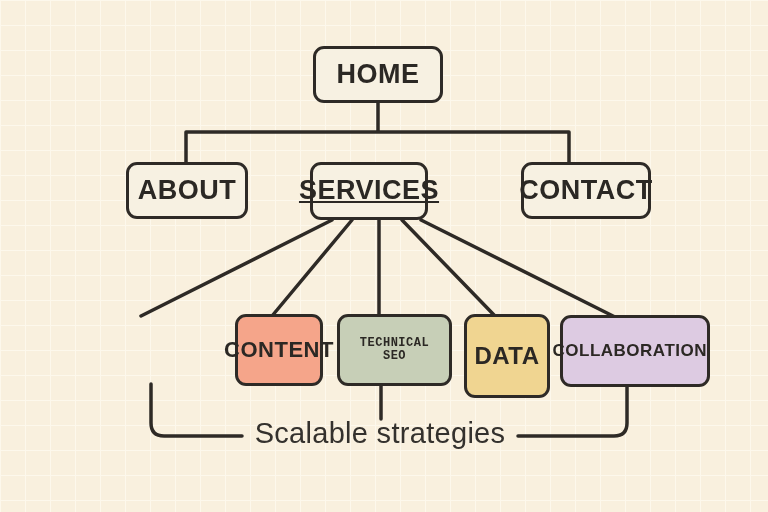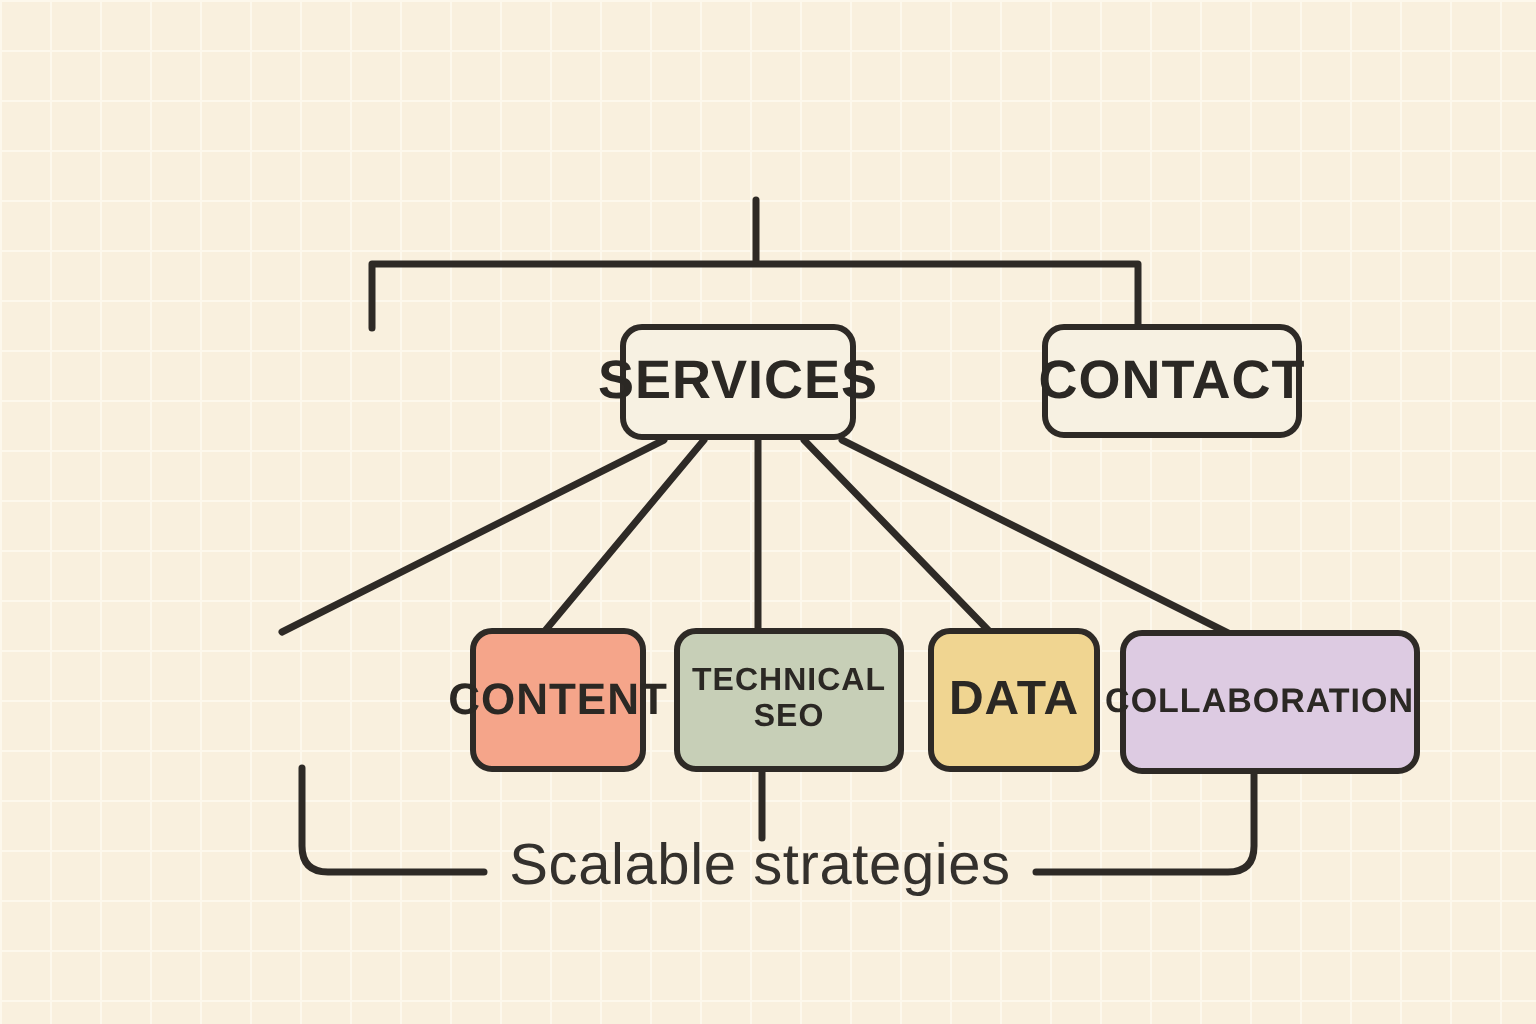--- a/index.html
+++ b/index.html
@@ -23,26 +23,26 @@
     display:flex;align-items:center;justify-content:center;
     text-align:center;
     color:#2b2824;
     font-weight:600;
     letter-spacing:0.5px;
     line-height:1.1;
   }
   
   .n-home         {left:313px;top:46px; width:130px;height:57px;font-size:27px;}
   .n-about        {left:126px;top:162px;width:122px;height:57px;font-size:27px;}
-  .n-services     {left:310px;top:162px;width:118px;height:58px;font-size:27px;}
+  .n-services     {left:310px;top:162px;width:118px;height:58px;font-size:27px;text-decoration:underline;}
   .n-contact      {left:505px;top:162px;width:130px;height:57px;font-size:27px;margin-left:16px;}
   .n-automation   {left:62px; top:314px;width:161px;height:72px;font-size:24px;}
   .n-content      {left:235px;top:314px;width:88px; height:72px;font-size:22px;text-align:right;}
-  .n-technical-seo{left:337px;top:314px;width:115px;height:72px;font-size:16px;padding:0 6px;}
-  .n-data         {left:464px;top:314px;width:86px; height:72px;font-size:24px;}
+  .n-technical-seo{left:337px;top:314px;width:115px;height:72px;font-size:12px;padding:0 6px;font-family:Liberation Mono, monospace;}
+  .n-data         {left:464px;top:314px;width:86px; height:84px;font-size:24px;}
   .n-collaboration{left:560px;top:315px;width:150px;height:72px;font-size:17px;justify-content:flex-end;}
   .caption{
     position:absolute;
     left:233px;top:417px;width:294px;
     text-align:center;
     font-size:29px;font-weight:400;
     color:#34312d;
     white-space:nowrap;
     letter-spacing:0.3px;
   }
@@ -62,21 +62,27 @@
       <path d="M379 220 V316"></path>
       <path d="M402 220 L495 316"></path>
       <path d="M421 220 L615 317"></path>
 
       <path d="M151 384 V423 Q151 436 164 436 H242"></path>
       <path d="M381 384 V419"></path>
       <path d="M627 385 V423 Q627 436 614 436 H518"></path>
     </g>
   </svg>
 
+  <div class="node n-home" style="background-color: rgb(247, 241, 226);">
+    <span>HOME</span>
+  </div>
 
+  <div class="node n-about" style="background-color: rgb(247, 241, 226);">
+    <span>ABOUT</span>
+  </div>
 
   <div class="node n-services" style="background-color: rgb(247, 241, 226);">
     <span>SERVICES</span>
   </div>
 
   <div class="node n-contact" style="background-color: rgb(247, 241, 226);">
     <span>CONTACT</span>
   </div>
 
 

